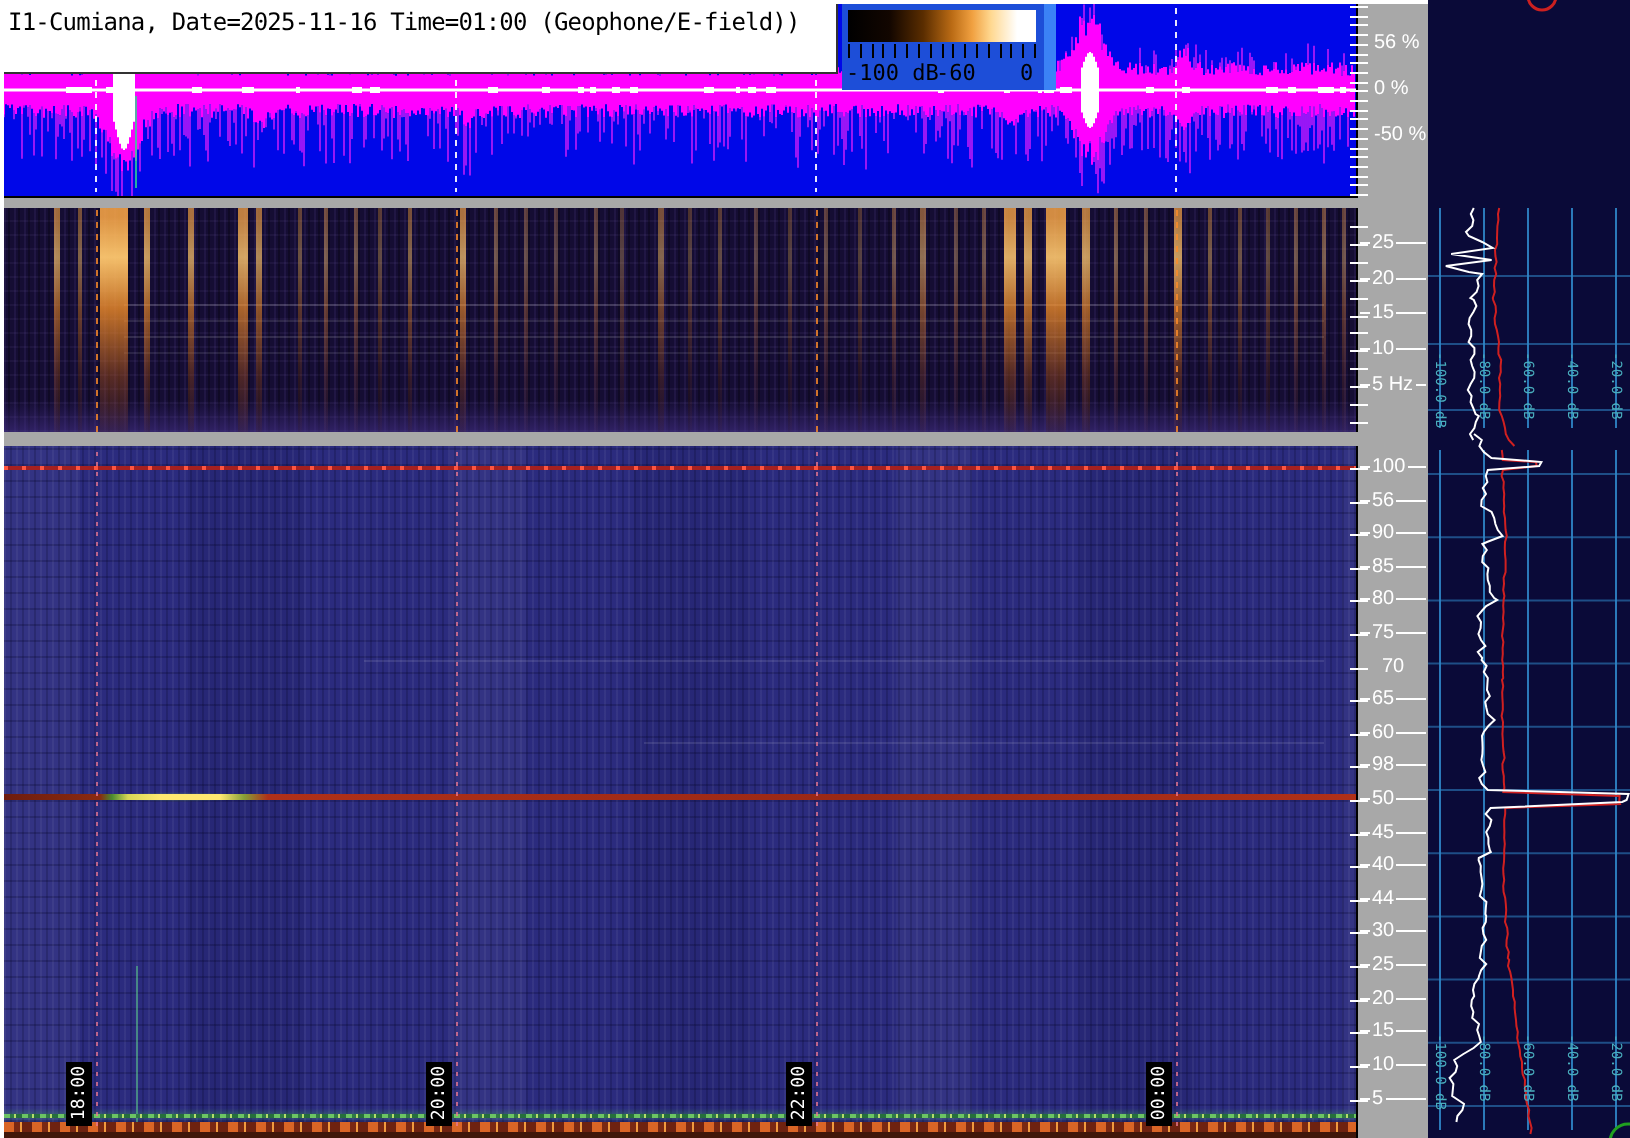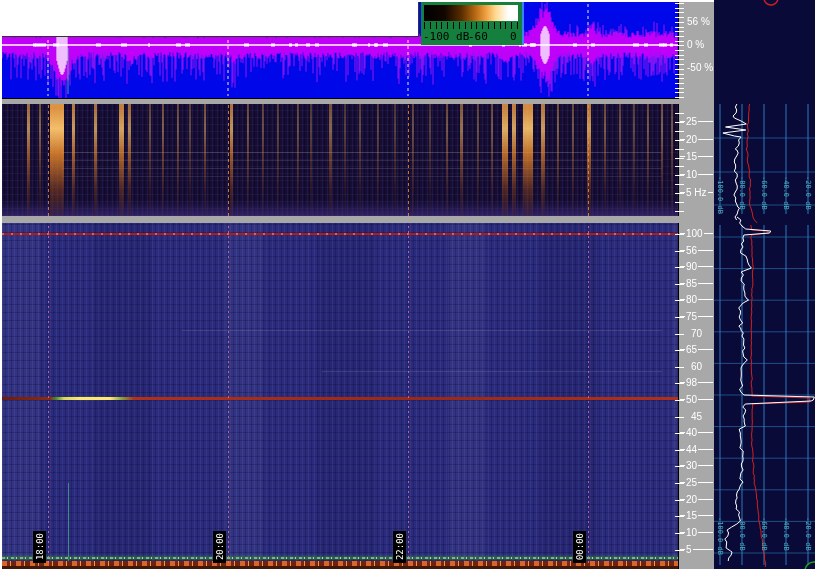--- a/index.html
+++ b/index.html
@@ -9,21 +9,21 @@
   
   .border-top{left:0;top:0;width:714px;height:2px;background:#fff;}
   .border-left{left:0;top:0;width:2px;height:569px;background:#fff;}
   
   .waveform{left:2px;top:2px;width:676px;height:96px;background:#0007e8;}
   
   .titlebox{left:2px;top:2px;width:414px;height:33px;background:#fff;color:#000;
             font-size:12px;letter-spacing:-0.4px;line-height:16px;padding:1px 0 0 2px;
             border-right:1px solid #333;border-bottom:1px solid #333;white-space:nowrap;overflow:hidden;}
   
-  .legend{left:421px;top:2px;width:101px;height:43px;background:#15803d;border-right:2px solid #3b82f6;}
+  .legend{left:421px;top:2px;width:101px;height:43px;background:#1d4ed8;border-right:6px solid #3b82f6;}
   .legend .bar{position:absolute;left:3px;top:3px;width:94px;height:16px;
      background:linear-gradient(90deg,#000 0%,#120600 22%,#5a2d00 40%,#b96a14 55%,#f0a040 66%,#ffd890 76%,#fff 90%,#fff 100%);}
   .legend .ticks{position:absolute;left:3px;top:20px;width:94px;height:7px;}
   .legend .ticks i{position:absolute;top:0;width:1px;height:7px;background:#000;}
   .legend .lbl{position:absolute;top:28px;font-size:11px;color:#000;font-family:"DejaVu Sans Mono",monospace;}
   
   .div1{left:0;top:99px;width:714px;height:5px;background:#a8a8a8;}
   .div2{left:0;top:216px;width:714px;height:7px;background:#a8a8a8;}
   
   .geo{left:2px;top:104px;width:676px;height:112px;background:#150d33;
@@ -128,20 +128,21 @@
           <rect x="119" y="41.5" width="6" height="3" fill="#fff"></rect>
           <rect x="668" y="41.5" width="3" height="3" fill="#fff"></rect>
           <rect x="657" y="41.5" width="5" height="3" fill="#fff"></rect>
           <rect x="146" y="41.5" width="2" height="3" fill="#fff"></rect>
           <rect x="51" y="41.5" width="6" height="3" fill="#fff"></rect>
           <path d="M55 27.1V58.9M56 23.2V62.8M57 19.4V66.6M58 16.1V69.9M59 13.8V72.2M60 13.0V73.0M61 13.8V72.2M62 16.1V69.9M63 19.4V66.6M64 23.2V62.8M65 27.1V58.9M539 31.7V54.3M540 28.9V57.1M541 26.4V59.6M542 24.6V61.4M543 24.0V62.0M544 24.6V61.4M545 26.4V59.6M546 28.9V57.1M547 31.7V54.3" stroke="#fff" fill="none"></path>
         </svg></div>
   </div>
 
   <div class="abs titlebox">
+    <div>I1-Cumiana, Date=2025-11-16 Time=01:00 (Geophone/E-field))</div>
   </div>
 
   <div class="abs legend">
     <div class="bar"></div>
     <div class="ticks" id="legticks">
         <i style="left: 0px;"></i>
         <i style="left: 5.8125px;"></i>
         <i style="left: 11.625px;"></i>
         <i style="left: 17.4375px;"></i>
         <i style="left: 23.25px;"></i>
@@ -353,39 +354,39 @@
         <b>70</b>
         <i class="f"></i>
       </div>
       <div class="tick" style="top: 334px;"></div>
       <div class="srow" style="top: 344px;">
         <i class="l"></i>
         <b>65</b>
         <i class="f"></i>
       </div>
       <div class="tick" style="top: 350px;"></div>
-      <div class="srow" style="top: 361px; flex-direction: column;">
+      <div class="srow" style="top: 361px;">
         <i class="l"></i>
         <b>60</b>
         <i class="f"></i>
       </div>
       <div class="tick" style="top: 367px;"></div>
       <div class="srow" style="top: 377px;">
         <i class="l"></i>
         <b>98</b>
         <i class="f"></i>
       </div>
       <div class="tick" style="top: 383px;"></div>
       <div class="srow" style="top: 394px;">
         <i class="l"></i>
         <b>50</b>
         <i class="f"></i>
       </div>
       <div class="tick" style="top: 400px;"></div>
-      <div class="srow" style="top: 411px; flex-direction: column;">
+      <div class="srow" style="top: 411px;">
         <i class="l"></i>
         <b>45</b>
         <i class="f"></i>
       </div>
       <div class="tick" style="top: 417px;"></div>
       <div class="srow" style="top: 427px;">
         <i class="l"></i>
         <b>40</b>
         <i class="f"></i>
       </div>

